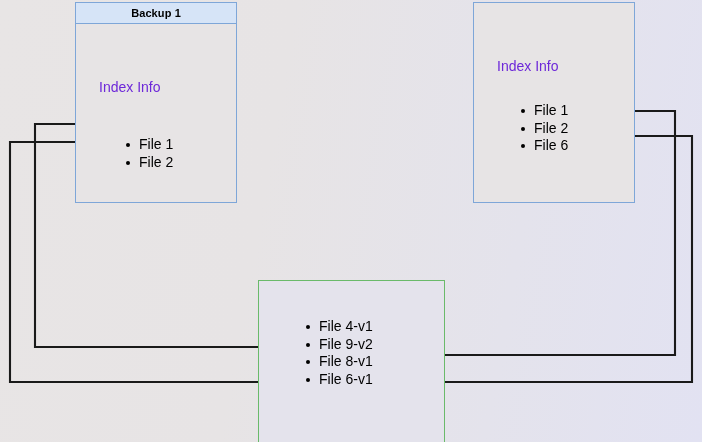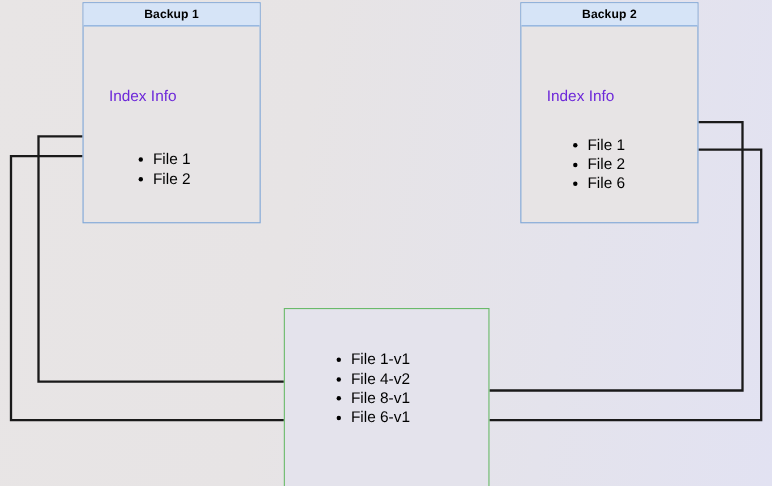--- a/index.html
+++ b/index.html
@@ -121,35 +121,34 @@
     <div class="box-body">
       <div class="section-label" style="left:23px; top:55px;">Index Info</div>
       <ul class="file-list" style="left:48px; top:112px;">
         <li><span>File 1</span></li>
         <li><span>File 2</span></li>
       </ul>
     </div>
   </div>
 
   <div class="box" style="left:473px; top:2px; width:162px; height:201px;">
-    <div class="box-header">Backup 2</div>
     <div class="box-body">
       <div class="section-label" style="left:23px; top:55px;">Index Info</div>
       <ul class="file-list" style="left:45px; top:99px;">
         <li><span>File 1</span></li>
         <li><span>File 2</span></li>
         <li><span>File 6</span></li>
       </ul>
     </div>
   </div>
 
   <div class="box green" style="left:258px; top:280px; width:187px; height:168px;">
     <div class="box-body">
       <ul class="file-list" style="left:45px; top:37px;">
-        <li><span>File 1-v1</span></li>
-        <li><span>File 4-v2</span></li>
+        <li><span>File 4-v1</span></li>
+        <li><span>File 9-v2</span></li>
         <li><span>File 8-v1</span></li>
         <li><span>File 6-v1</span></li>
       </ul>
     </div>
   </div>
 
 </div>
 
 </body></html>

